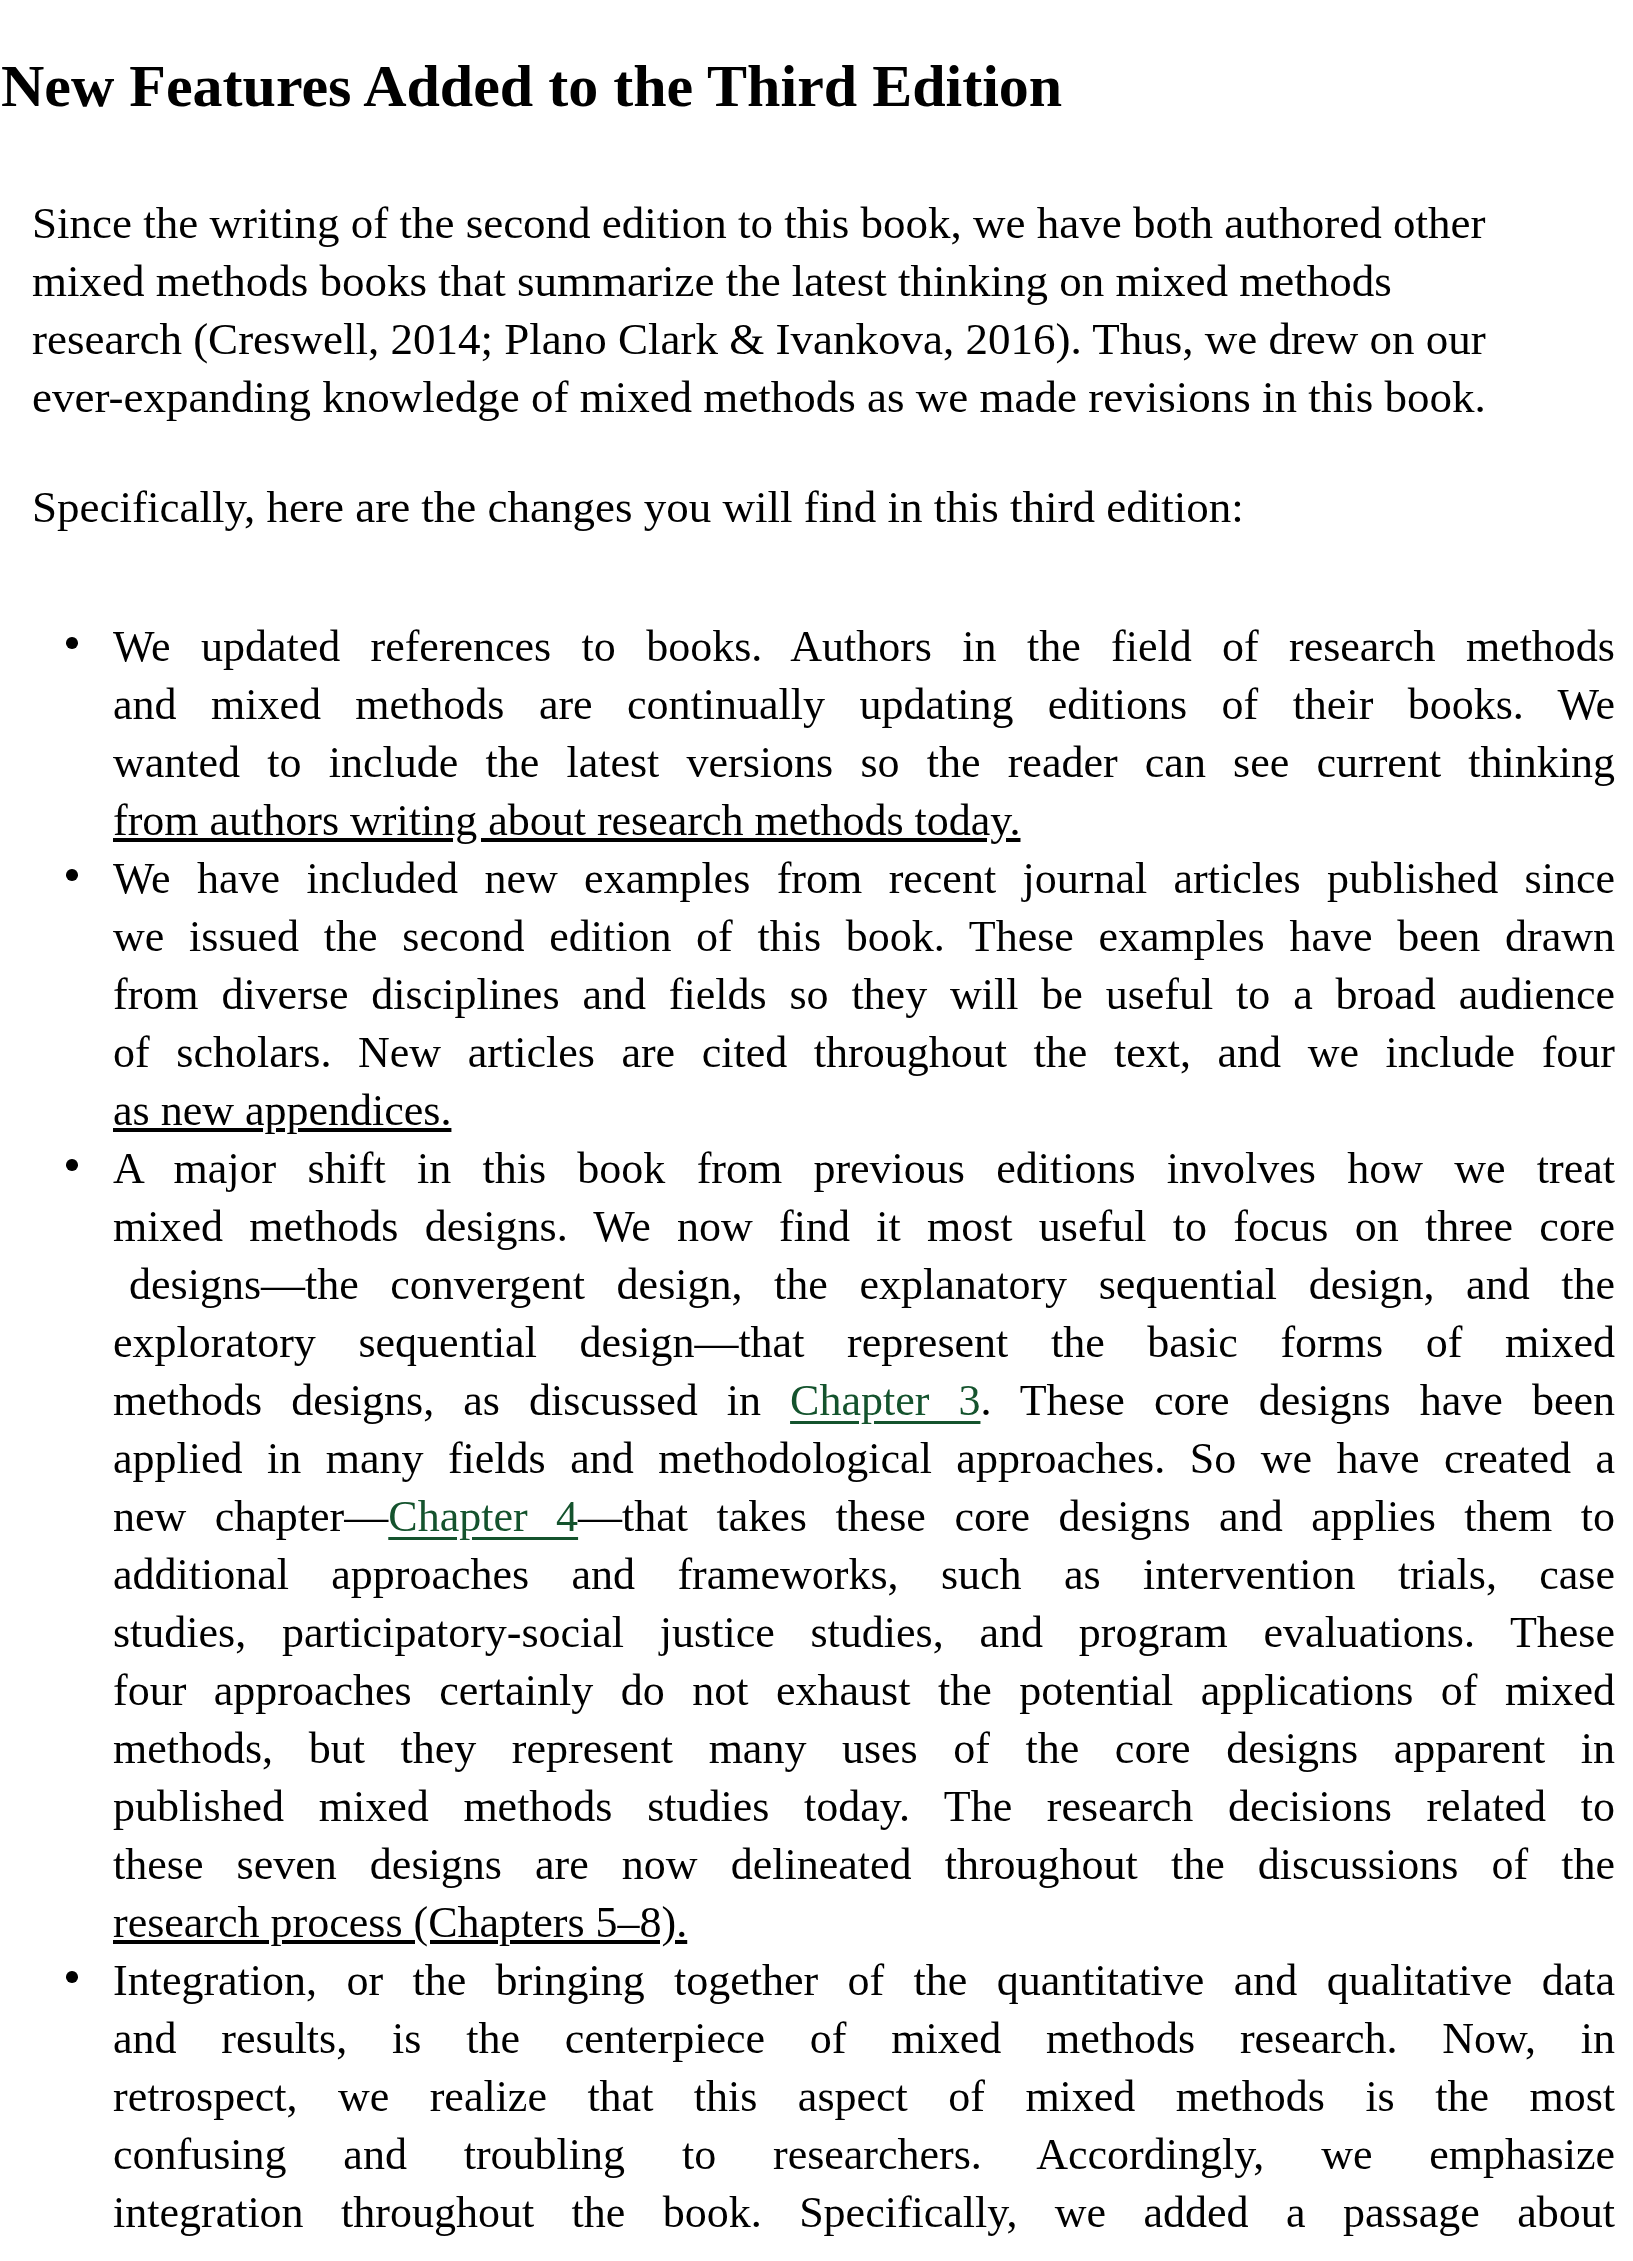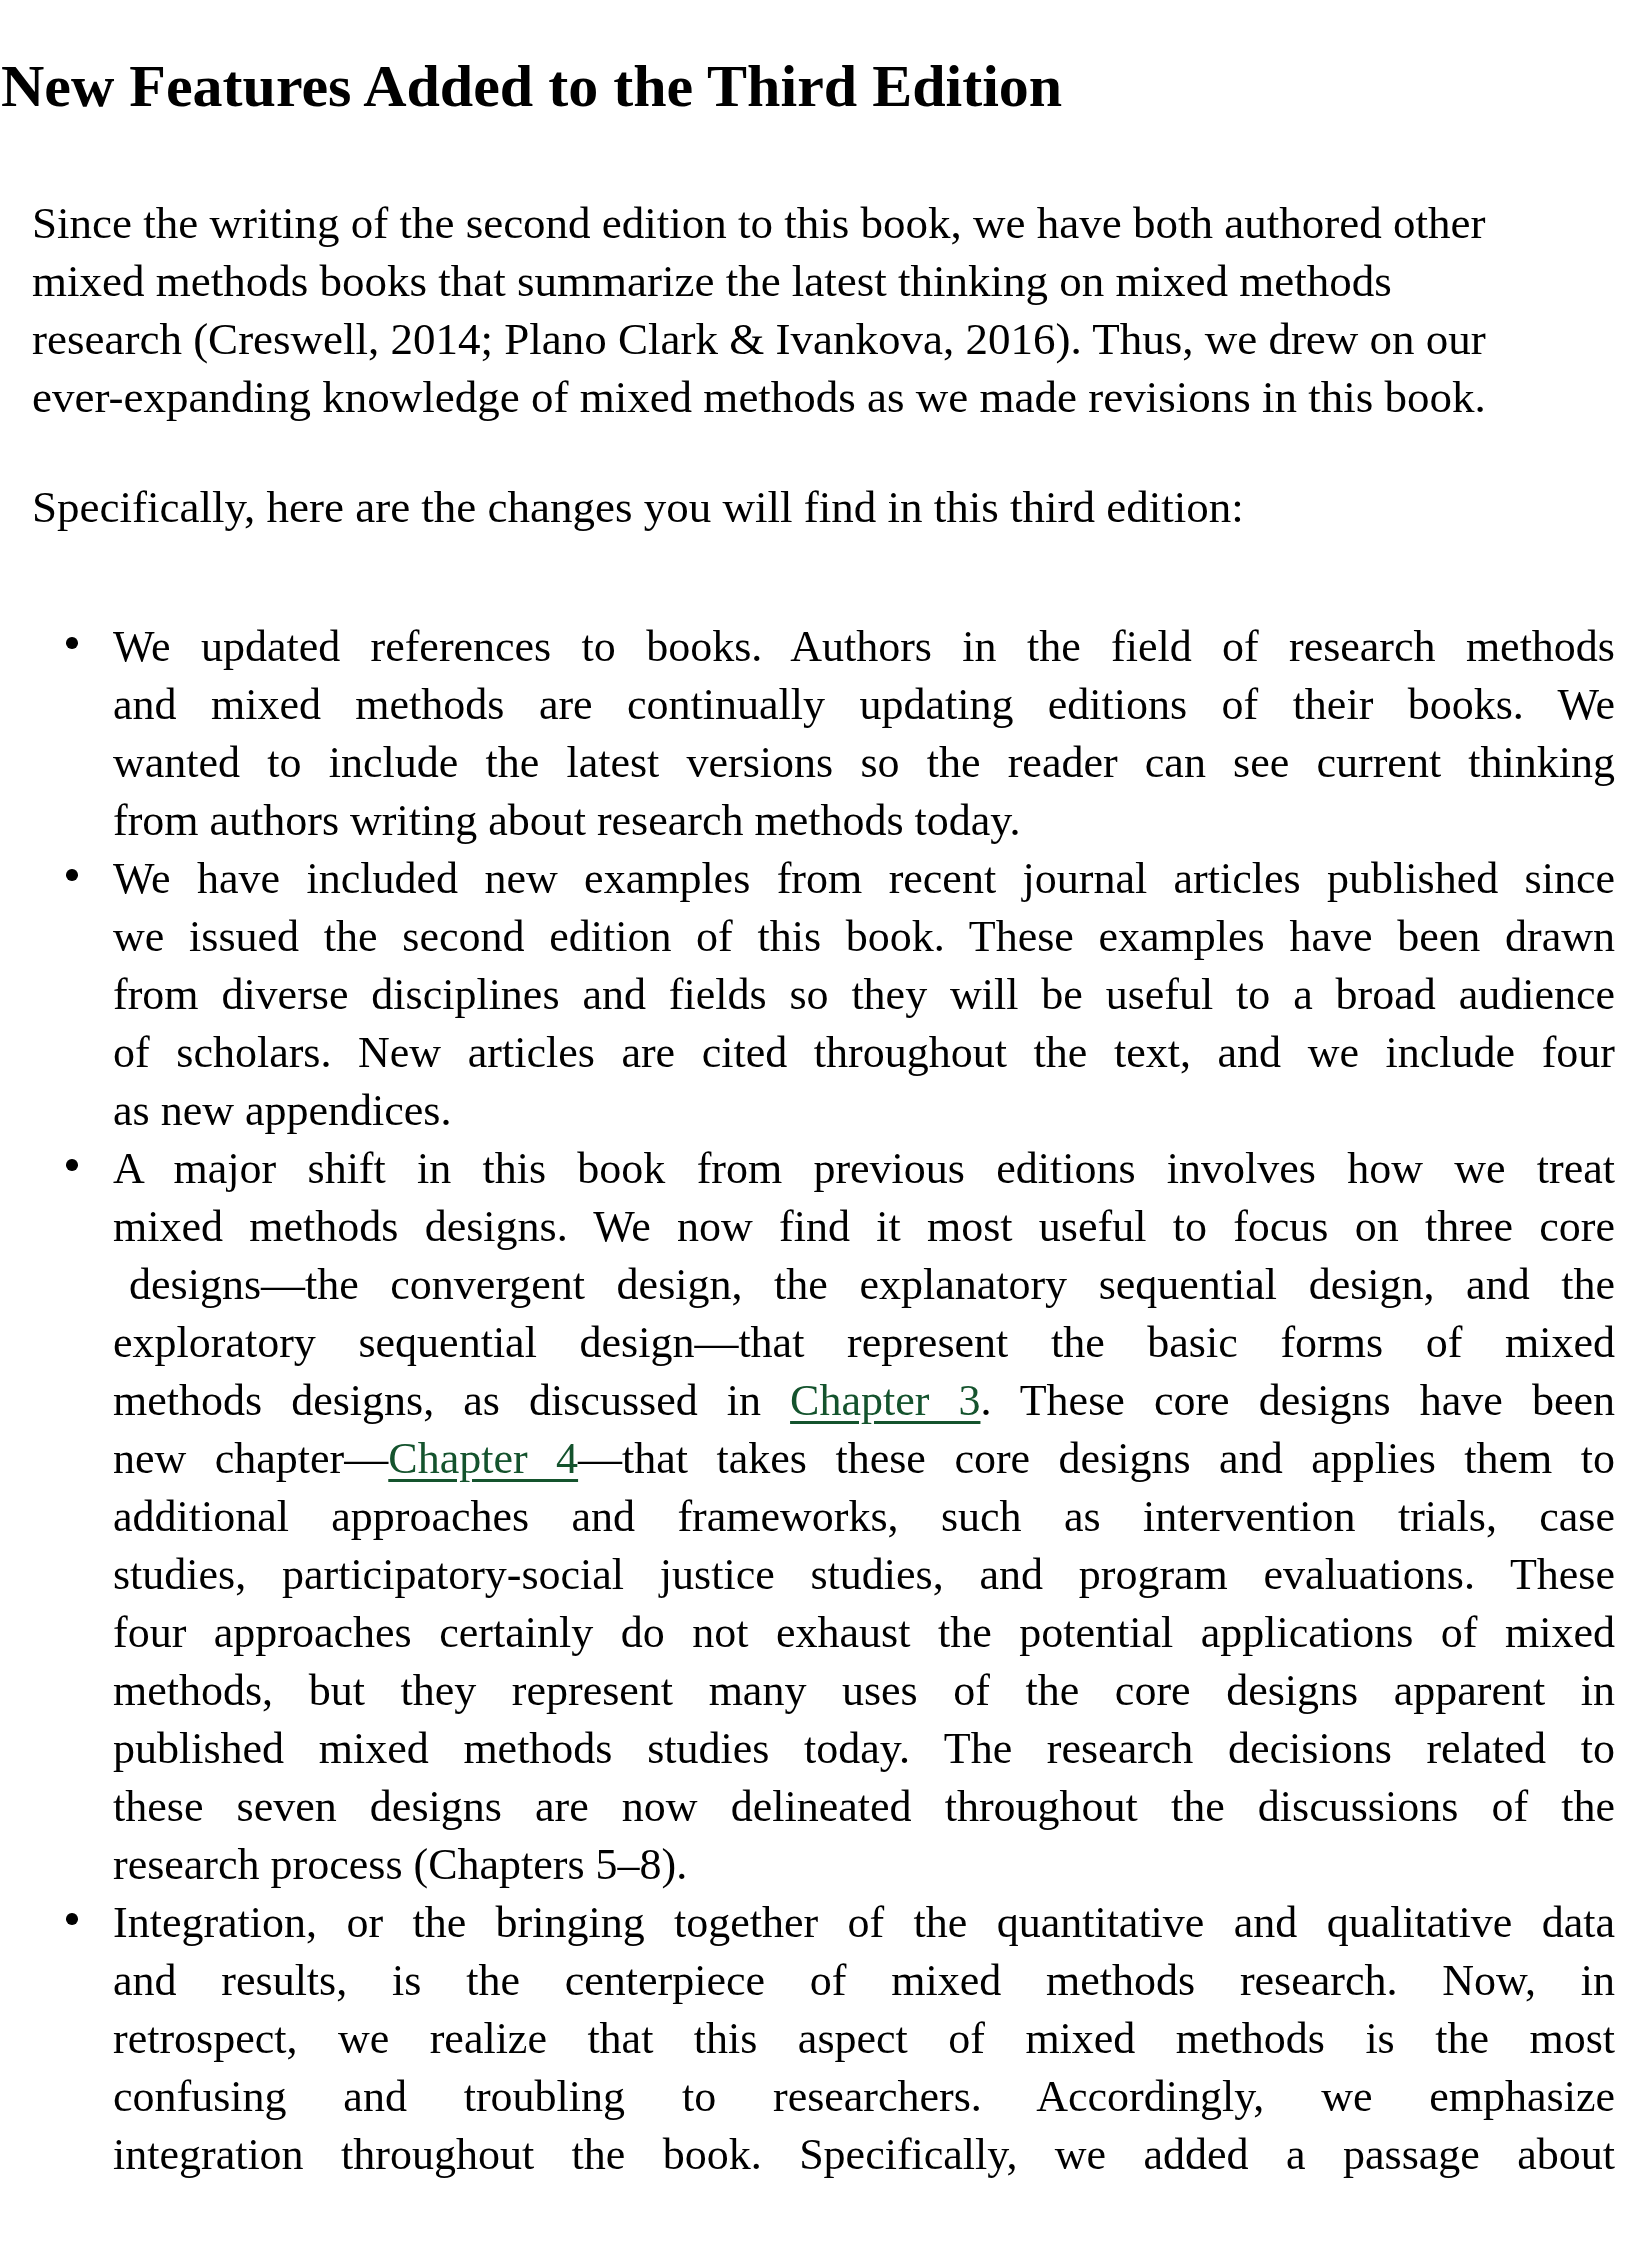--- a/index.html
+++ b/index.html
@@ -82,20 +82,21 @@
     display: block;
     height: 58px;
     white-space: nowrap;
     text-align: justify;
     text-align-last: justify;
     overflow: hidden;
   }
   .jline.last {
     text-align: right;
     text-align-last: left;
+    text-decoration: underline;
   }
   a.link {
     color: #14532d;
     text-decoration: underline;
     text-decoration-thickness: 2.7px;
     text-underline-offset: 5.5px;
   }
 </style>
 </head>
 <body>
@@ -139,20 +140,21 @@
     </li>
 
     <li class="item">
       <span class="bullet"></span>
       <div class="item-body">
         <span class="jline" style="white-space: normal;">A major shift in this book from previous editions involves how we treat</span>
         <span class="jline" style="white-space: normal;">mixed methods designs. We now find it most useful to focus on three core</span>
         <span class="jline" style="white-space: normal; margin-left: 16px;">designs—the convergent design, the explanatory sequential design, and the</span>
         <span class="jline" style="white-space: normal;">exploratory sequential design—that represent the basic forms of mixed</span>
         <span class="jline" style="white-space: normal;"><span>methods designs, as discussed in </span><a class="link" href="#">Chapter 3</a><span>. These core designs have been</span></span>
+        <span class="jline" style="white-space: normal;">applied in many fields and methodological approaches. So we have created a</span>
         <span class="jline" style="white-space: normal;"><span>new chapter—</span><a class="link" href="#">Chapter 4</a><span>—that takes these core designs and applies them to</span></span>
         <span class="jline" style="white-space: normal;">additional approaches and frameworks, such as intervention trials, case</span>
         <span class="jline" style="white-space: normal;">studies, participatory-social justice studies, and program evaluations. These</span>
         <span class="jline" style="white-space: normal;">four approaches certainly do not exhaust the potential applications of mixed</span>
         <span class="jline" style="white-space: normal;">methods, but they represent many uses of the core designs apparent in</span>
         <span class="jline" style="white-space: normal;">published mixed methods studies today. The research decisions related to</span>
         <span class="jline" style="white-space: normal;">these seven designs are now delineated throughout the discussions of the</span>
         <span class="jline last" style="white-space: normal;">research process (Chapters 5–8).</span>
       </div>
     </li>

